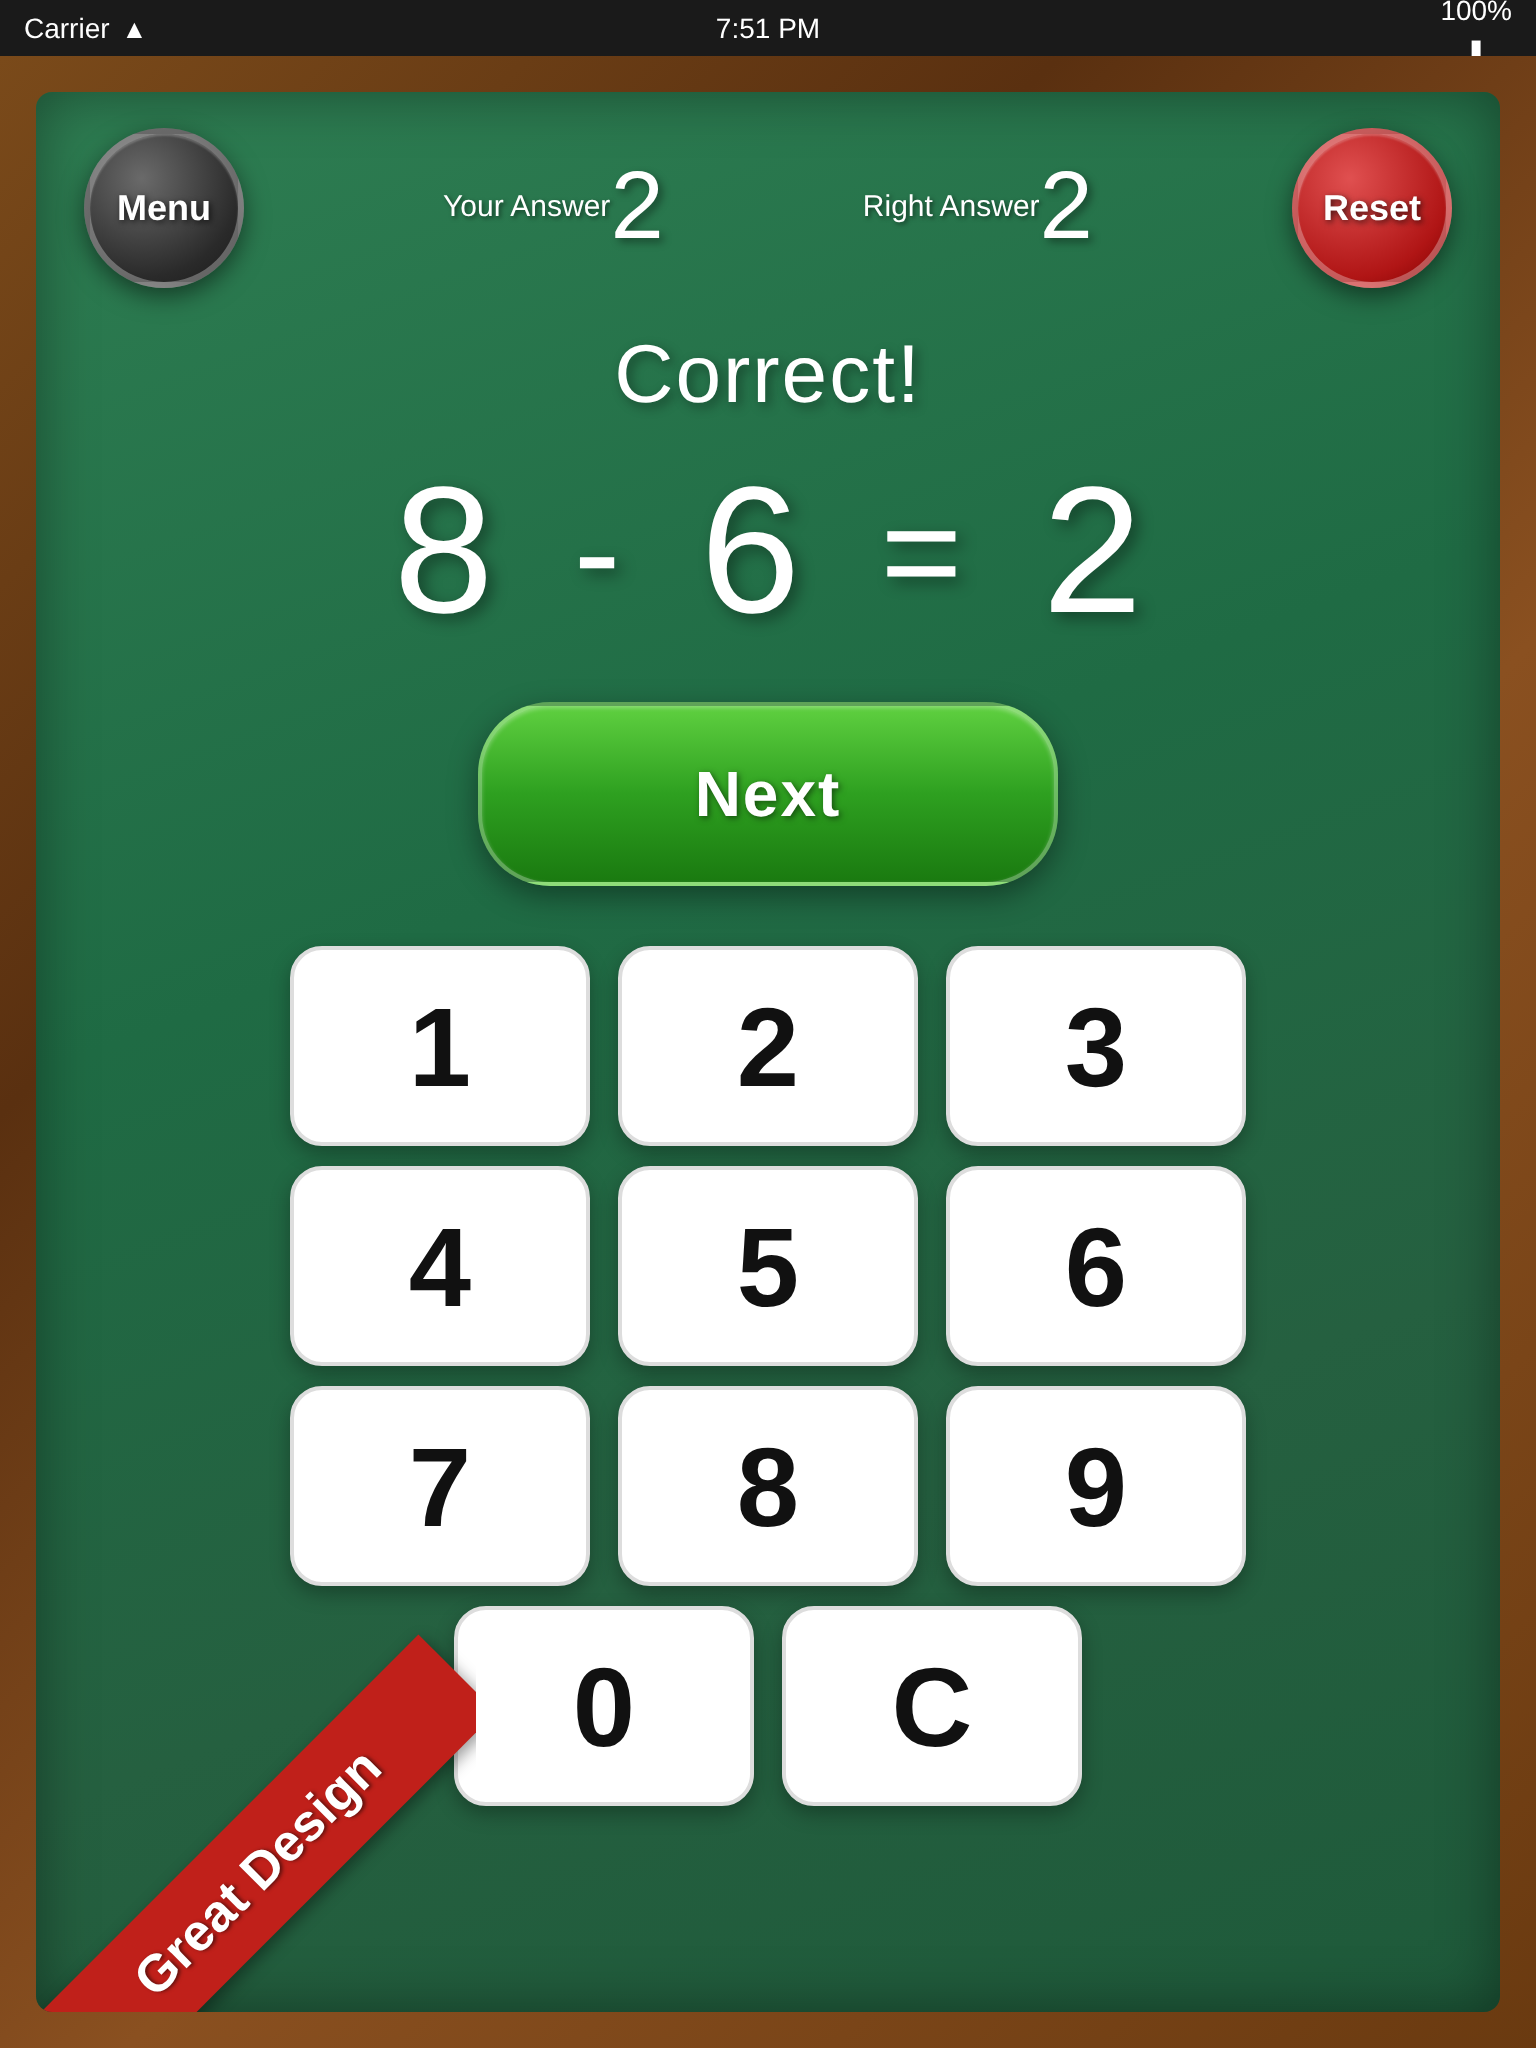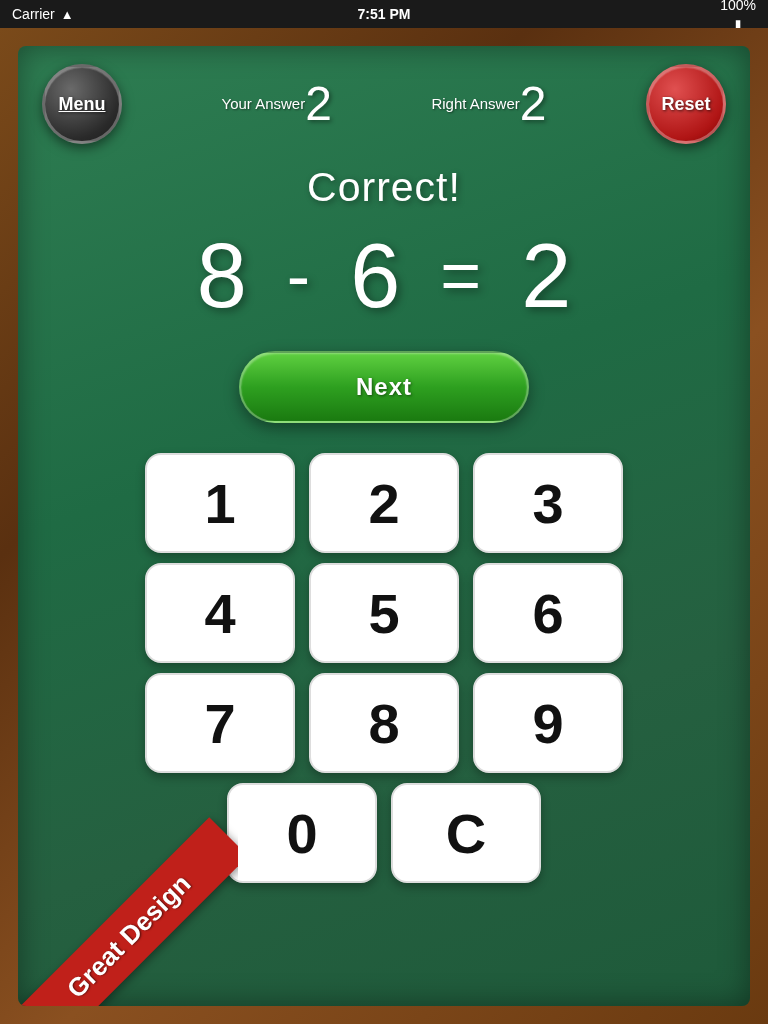--- a/index.html
+++ b/index.html
@@ -19,21 +19,21 @@
       background: #1a1a1a;
       display: flex;
       align-items: center;
       justify-content: space-between;
       padding: 12px 12px;
       color: white;
       font-size: 14px;
       font-weight: 500;
     }
     .status-left { display: flex; align-items: center; gap: 6px; }
-    .status-center { position: absolute; left: 50%; transform: translateX(-50%); font-size: 14px; font-weight: 700; }
+    .status-center { position: absolute; left: 50%; transform: translateX(-50%); font-size: 14px; font-weight: 400; }
     .status-right { display: flex; align-items: center; gap: 4px; flex-direction: column; }
 
     
     #frame {
       width: 768px;
       height: 996px;
       background: linear-gradient(135deg, #7a4a1a 0%, #5a3010 30%, #8a5020 60%, #6a3a10 100%);
       padding: 18px;
       position: relative;
     }
@@ -113,21 +113,20 @@
       font-weight: bold;
       color: white;
       text-shadow: 1px 1px 3px rgba(0,0,0,0.7);
       display: flex;
       align-items: center;
       justify-content: center;
     }
     #menu-btn {
       background: radial-gradient(circle at 35% 30%, #6a6a6a, #2a2a2a 70%, #1a1a1a);
       box-shadow: 0 4px 12px rgba(0,0,0,0.5), inset 0 1px 1px rgba(255,255,255,0.2);
-      text-decoration: underline;
     }
     #reset-btn {
       background: radial-gradient(circle at 35% 30%, #e05050, #b01515 70%, #800000);
       box-shadow: 0 4px 12px rgba(0,0,0,0.5), inset 0 1px 1px rgba(255,255,255,0.2);
     }
 
     
     #correct-msg {
       text-align: center;
       color: white;
@@ -159,26 +158,26 @@
       font-weight: 300;
       text-shadow: 3px 3px 8px rgba(0,0,0,0.4);
       line-height: 1;
     }
 
     
     #next-btn {
       display: block;
       margin: 0 auto 30px;
       width: 290px;
-      height: 72px;
+      height: 92px;
       border-radius: 36px;
       background: linear-gradient(180deg, #5fd040 0%, #2ea020 50%, #1a7a10 100%);
       border: 2px solid rgba(255,255,255,0.3);
       color: white;
-      font-size: 24px;
+      font-size: 32px;
       font-weight: bold;
       text-shadow: 1px 1px 3px rgba(0,0,0,0.5);
       box-shadow: 0 5px 15px rgba(0,0,0,0.4), inset 0 1px 2px rgba(255,255,255,0.3);
       cursor: pointer;
       letter-spacing: 1px;
     }
 
     
     #numpad {
       display: flex;

